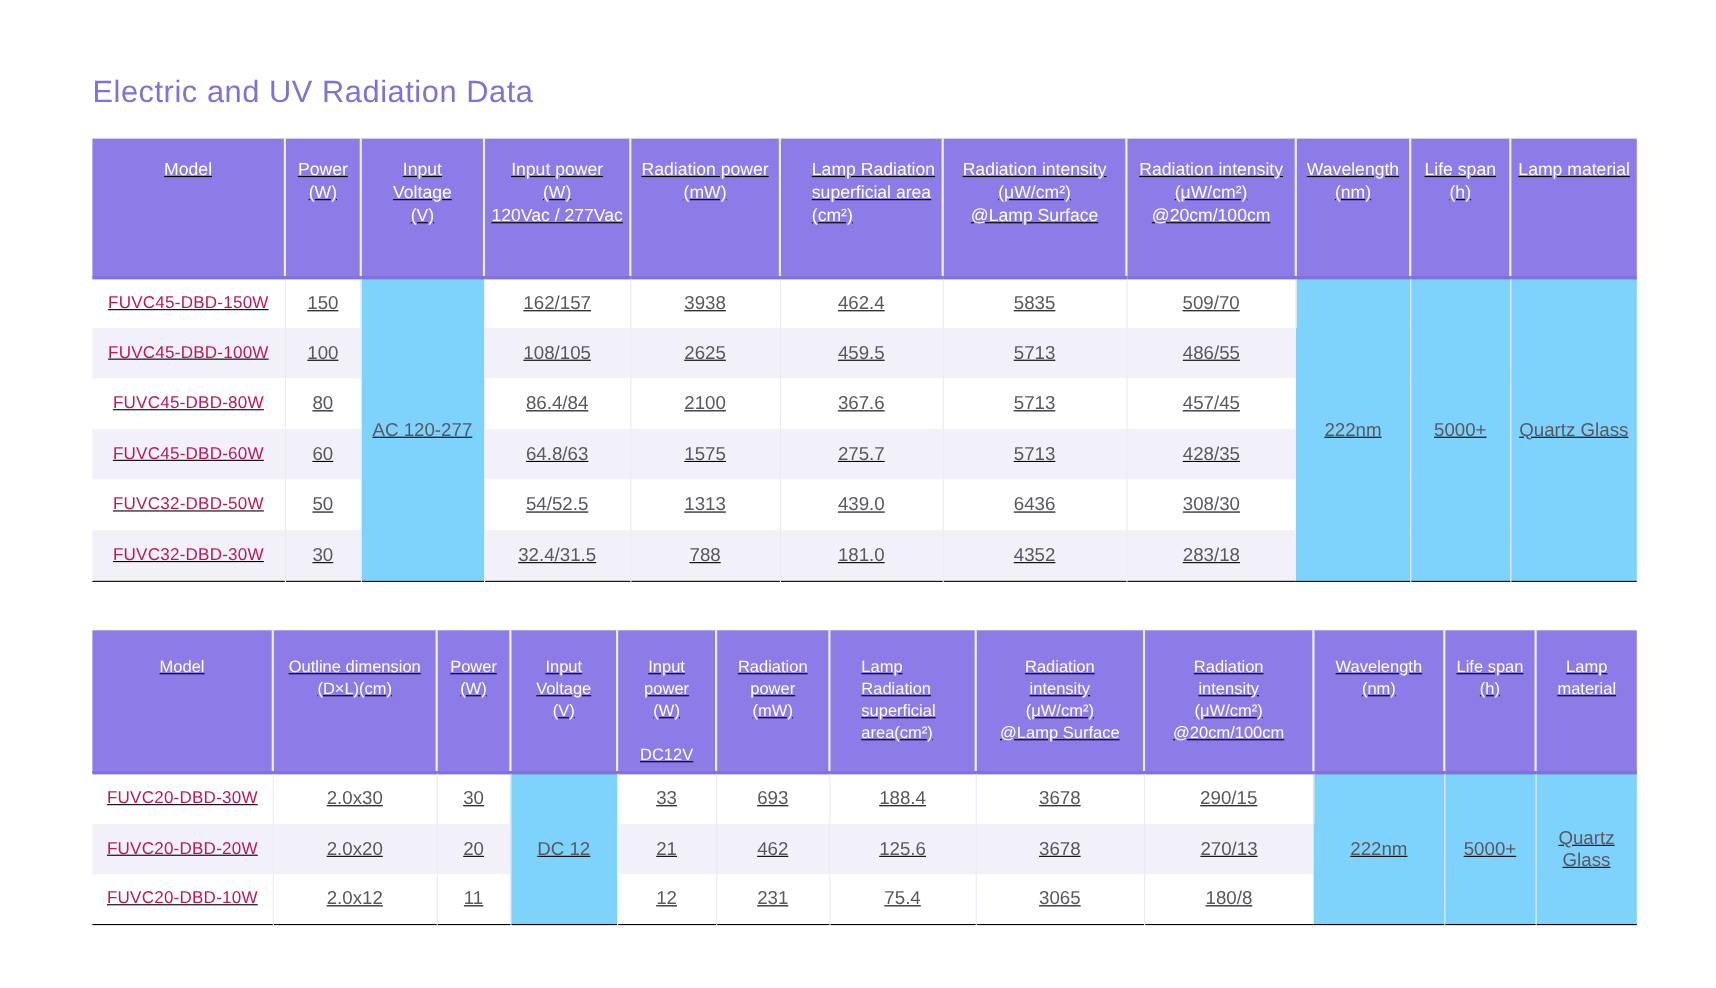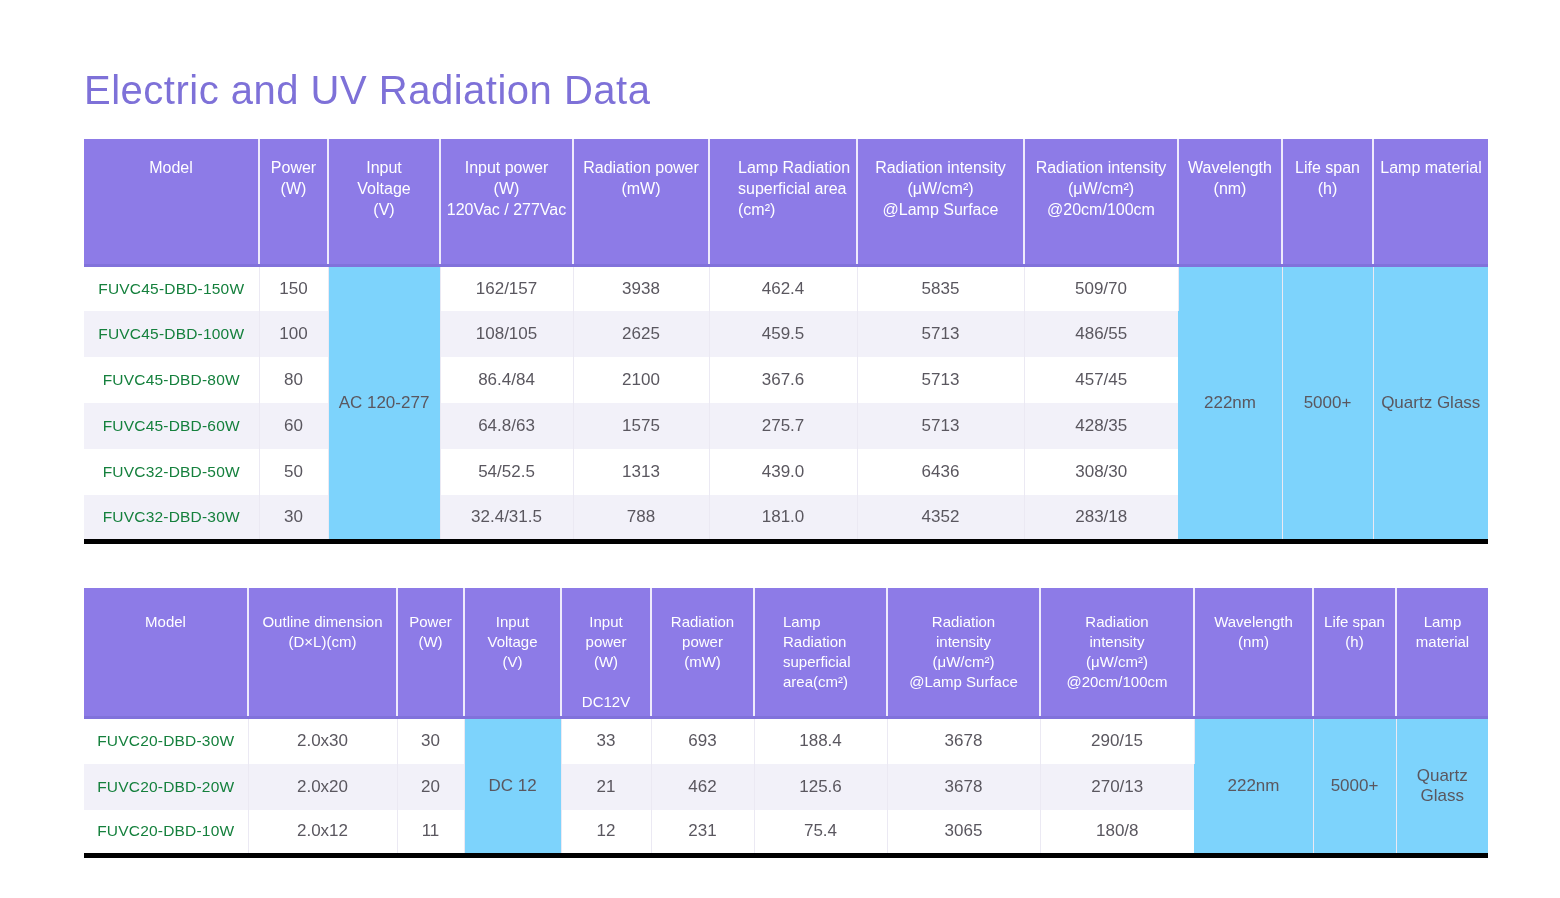--- a/index.html
+++ b/index.html
@@ -5,31 +5,32 @@
   * { margin: 0; padding: 0; box-sizing: border-box; }
   html, body { background: #ffffff; }
   body {
     width: 1560px;
     height: 898px;
     font-family: "Liberation Sans", sans-serif;
     overflow: hidden;
   }
   .page { padding: 68px 0 0 84px; }
   .page-title {
-    font-size: 40px;
+    font-size: 28px;
     font-weight: 400;
     color: #7e71d8;
     letter-spacing: 0.5px;
     margin-bottom: 26px;
   }
   table {
     border-collapse: collapse;
     table-layout: fixed;
     width: 1404px;
-    border-bottom: 5px solid #000000;
+    border-bottom: 1px solid #000000;
+    text-decoration: underline;
   }
   .tbl-gap { height: 44px; }
   th {
     background: #8d7be7;
     color: #ffffff;
     font-weight: 400;
     vertical-align: top;
     text-align: center;
     white-space: pre-line;
     border-right: 2px solid rgba(255,255,255,0.85);
@@ -44,21 +45,21 @@
     vertical-align: middle;
     color: #5a575f;
     font-size: 17px;
     height: 46px;
     border-right: 1px solid #ebe9f3;
     background: #ffffff;
   }
   td:last-child { border-right: none; }
   tr.alt td { background: #f2f1f9; }
   td.merged { background: #7dd3fc; }
-  td.model { font-size: 15.5px; letter-spacing: 0.2px; color: #15803d; }
+  td.model { font-size: 15.5px; letter-spacing: 0.2px; color: #be185d; }
 </style>
 </head>
 <body>
 
 <div class="page">
 
   <h1 class="page-title">Electric and UV Radiation Data</h1>
 
   <table class="t1">
     <colgroup>

